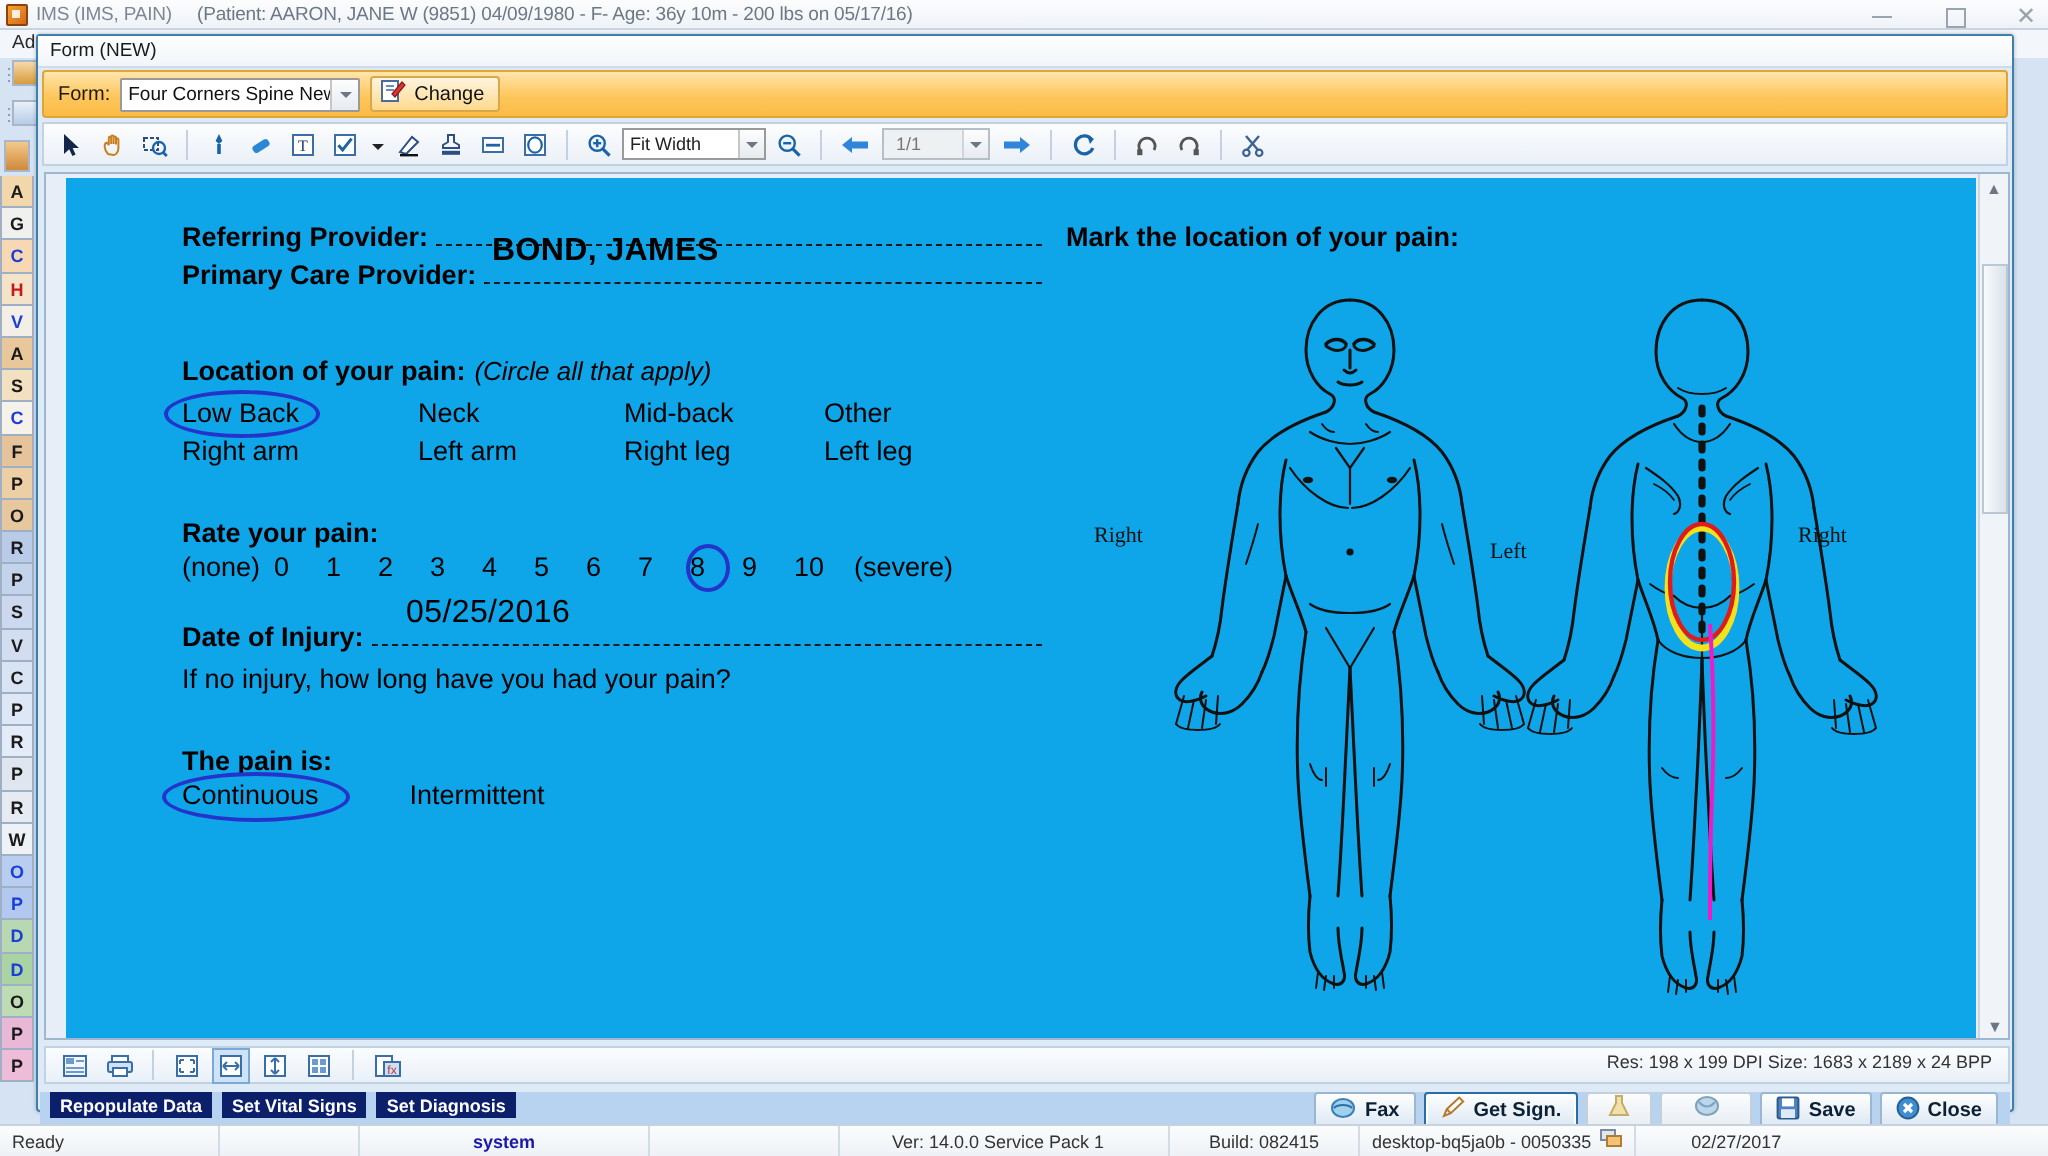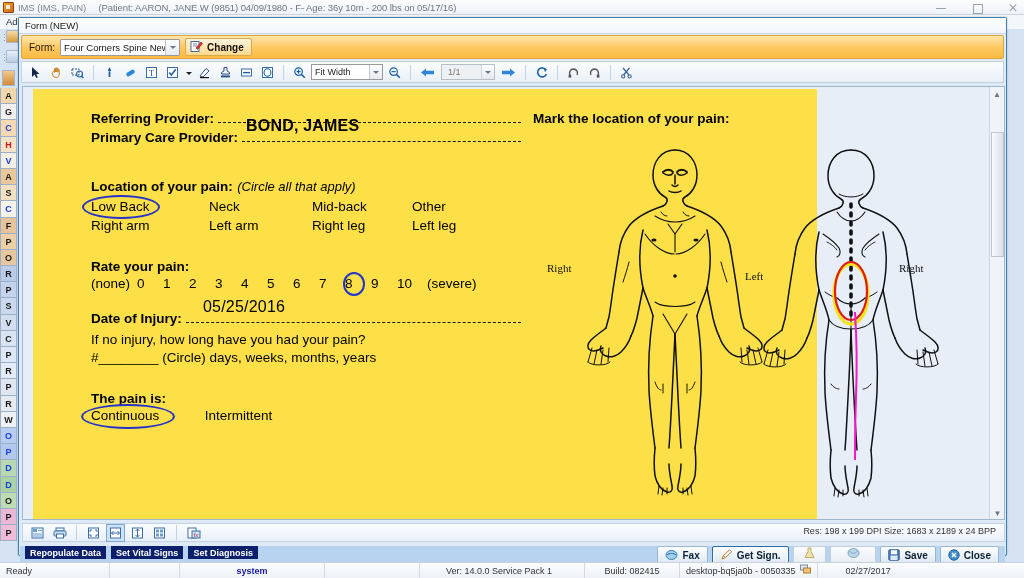--- a/index.html
+++ b/index.html
@@ -99,21 +99,21 @@
     background: linear-gradient(#fdfdfd,#e6ebf1);
     display: flex; align-items: center; justify-content: center;
   }
   .combo-arrow::after {
     content: ""; border-left: 3px solid transparent; border-right: 3px solid transparent;
     border-top: 3px solid #6b7785;
   }
   .change-btn {
     display: flex; align-items: center; gap: 4px; height: 18px; padding: 0 7px 0 4px;
     background: linear-gradient(#fff4df,#ffd98d); border: 1px solid #d9a84a; border-radius: 2px;
-    font-size: 10px; font-weight: bold; color: #111;
+    font-size: 10px; font-weight: normal; color: #111;
   }
 
   
   .vtoolbar {
     height: 22px; margin: 2px 2px 0 2px; background: linear-gradient(#fcfdfe,#eaf0f7);
     border: 1px solid #c3d2e2; display: flex; align-items: center; padding: 0 4px; gap: 2px;
   }
   .tbtn { width: 19px; height: 18px; display:flex; align-items:center; justify-content:center; position: relative; }
   .tsep { width: 1px; height: 15px; background: #c3d2e2; margin: 0 4px; }
   .zoomcombo {
@@ -124,21 +124,21 @@
     display:flex; align-items:center; height:16px; width:54px; background:#eef1f4;
     border:1px solid #b6bec6; font-size:9px; color:#777; justify-content:flex-start; padding-left:6px;
   }
 
   
   .docarea {
     position: absolute; left: 3px; top: 68px; width: 983px; height: 434px;
     background: #e7eef8; border: 1px solid #9fb6cf; overflow: hidden;
   }
   .page {
-    position: absolute; left: 10px; top: 2px; width: 784px; height: 430px; background: #fde047;
+    position: absolute; left: 10px; top: 2px; width: 955px; height: 430px; background: #0ea5e9;
   }
 
   
   .vscroll {
     position: absolute; right: 0; top: 0; width: 15px; height: 434px;
     background: #f0f3f7; border-left: 1px solid #cbd6e3;
   }
   .vs-arrow { height: 15px; display:flex; align-items:center; justify-content:center; color:#6b7785; font-size:8px; }
   .vs-thumb {
     position:absolute; left:1px; top:45px; width:13px; height:125px;
@@ -490,21 +490,20 @@
 
             <div style="height:20px"></div>
 
             <div class="row-line" style="position:relative">
               <span class="lbl-b">Date of Injury:</span>
               <span class="uline"></span>
               <span class="filled" style="left:112px; top:-13px;font-weight:normal;">05/25/2016</span>
             </div>
 
             <div class="lbl-n" style="margin-top:6px">If no injury, how long have you had your pain?</div>
-            <div class="lbl-n" style="margin-top:3px">#________  (Circle) days, weeks, months, years</div>
 
             <div style="height:26px"></div>
 
             <div>
               <div class="lbl-b" style="margin-bottom:2px">The pain is:</div>
               <div style="position:relative; font-size:13.5px;">
                 <span style="display:inline-block;width:110px">Continuous</span>
                 <span>Intermittent</span>
                 <span class="ellipse-oval" style="left:-10px; top:-4px; width:94px; height:25px;"></span>
               </div>

